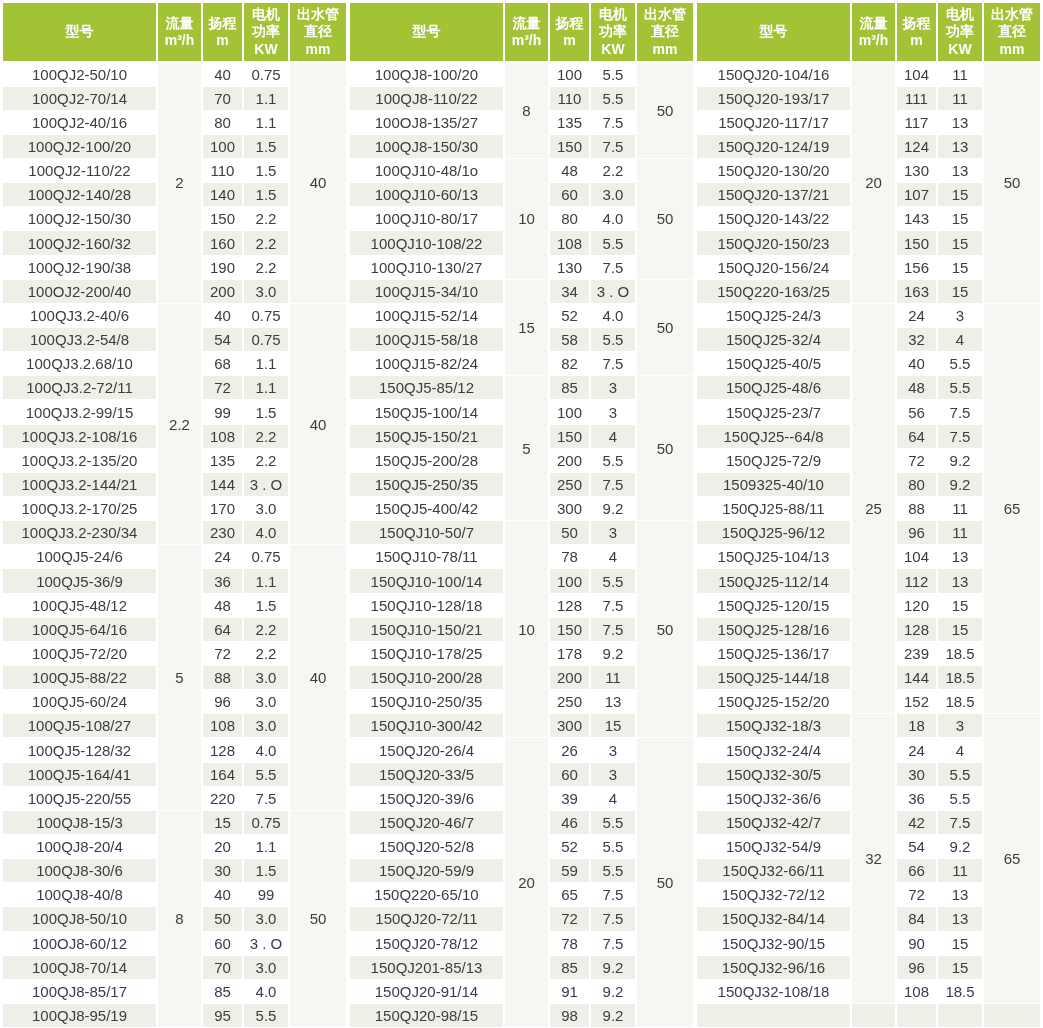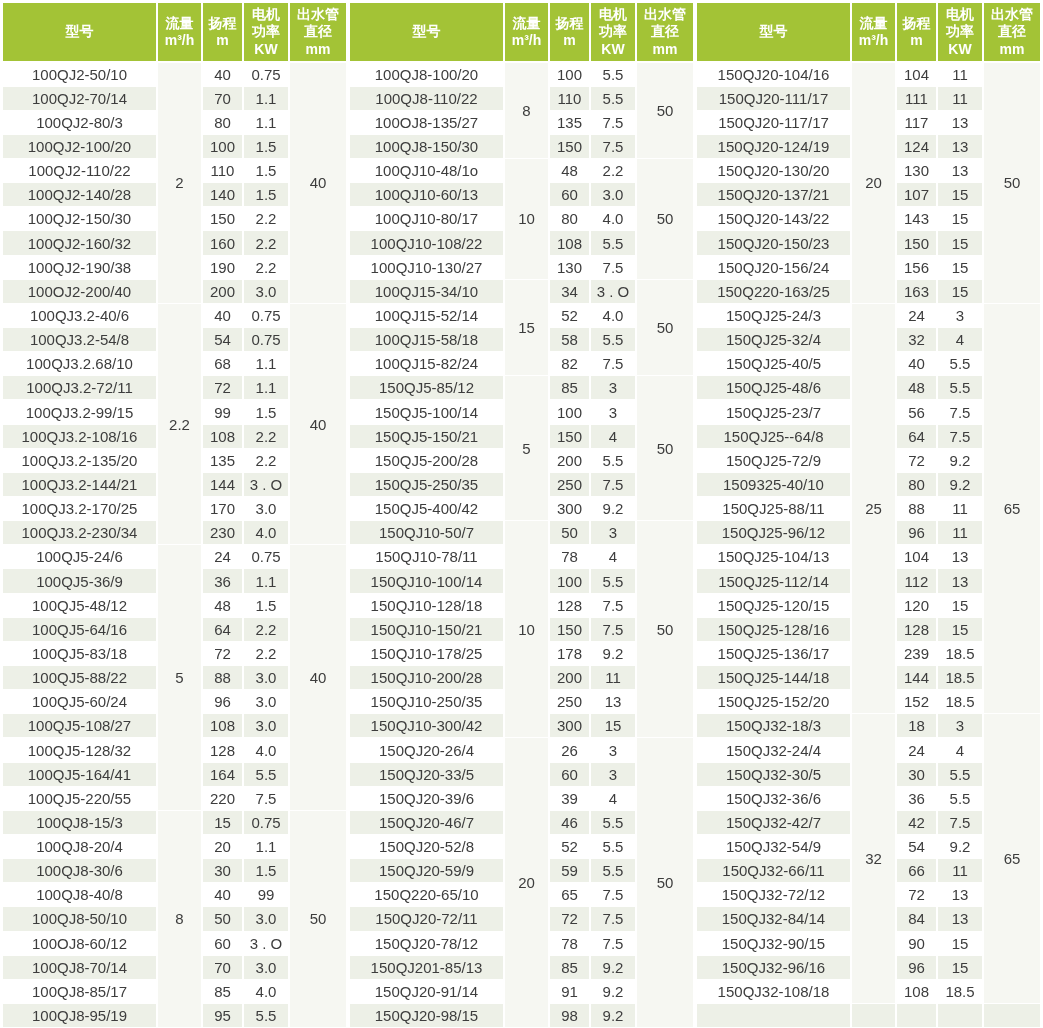--- a/index.html
+++ b/index.html
@@ -77,21 +77,21 @@
           <td>40</td>
           <td>0.75</td>
           <td class="merged" rowspan="10">40</td>
         </tr>
         <tr>
           <td>100QJ2-70/14</td>
           <td>70</td>
           <td>1.1</td>
         </tr>
         <tr>
-          <td>100QJ2-80/3</td>
+          <td>100QJ2-40/16</td>
           <td>80</td>
           <td>1.1</td>
         </tr>
         <tr>
           <td>100QJ2-100/20</td>
           <td>100</td>
           <td>1.5</td>
         </tr>
         <tr>
           <td>100QJ2-110/22</td>
@@ -191,21 +191,21 @@
           <td>100QJ5-48/12</td>
           <td>48</td>
           <td>1.5</td>
         </tr>
         <tr>
           <td>100QJ5-64/16</td>
           <td>64</td>
           <td>2.2</td>
         </tr>
         <tr>
-          <td>100QJ5-83/18</td>
+          <td>100QJ5-72/20</td>
           <td>72</td>
           <td>2.2</td>
         </tr>
         <tr>
           <td>100QJ5-88/22</td>
           <td>88</td>
           <td>3.0</td>
         </tr>
         <tr>
           <td>100QJ5-60/24</td>
@@ -532,21 +532,21 @@
       </thead>
       <tbody>
         <tr>
           <td>150QJ20-104/16</td>
           <td class="merged" rowspan="10">20</td>
           <td>104</td>
           <td>11</td>
           <td class="merged" rowspan="10">50</td>
         </tr>
         <tr>
-          <td>150QJ20-111/17</td>
+          <td>150QJ20-193/17</td>
           <td>111</td>
           <td>11</td>
         </tr>
         <tr>
           <td>150QJ20-117/17</td>
           <td>117</td>
           <td>13</td>
         </tr>
         <tr>
           <td>150QJ20-124/19</td>

